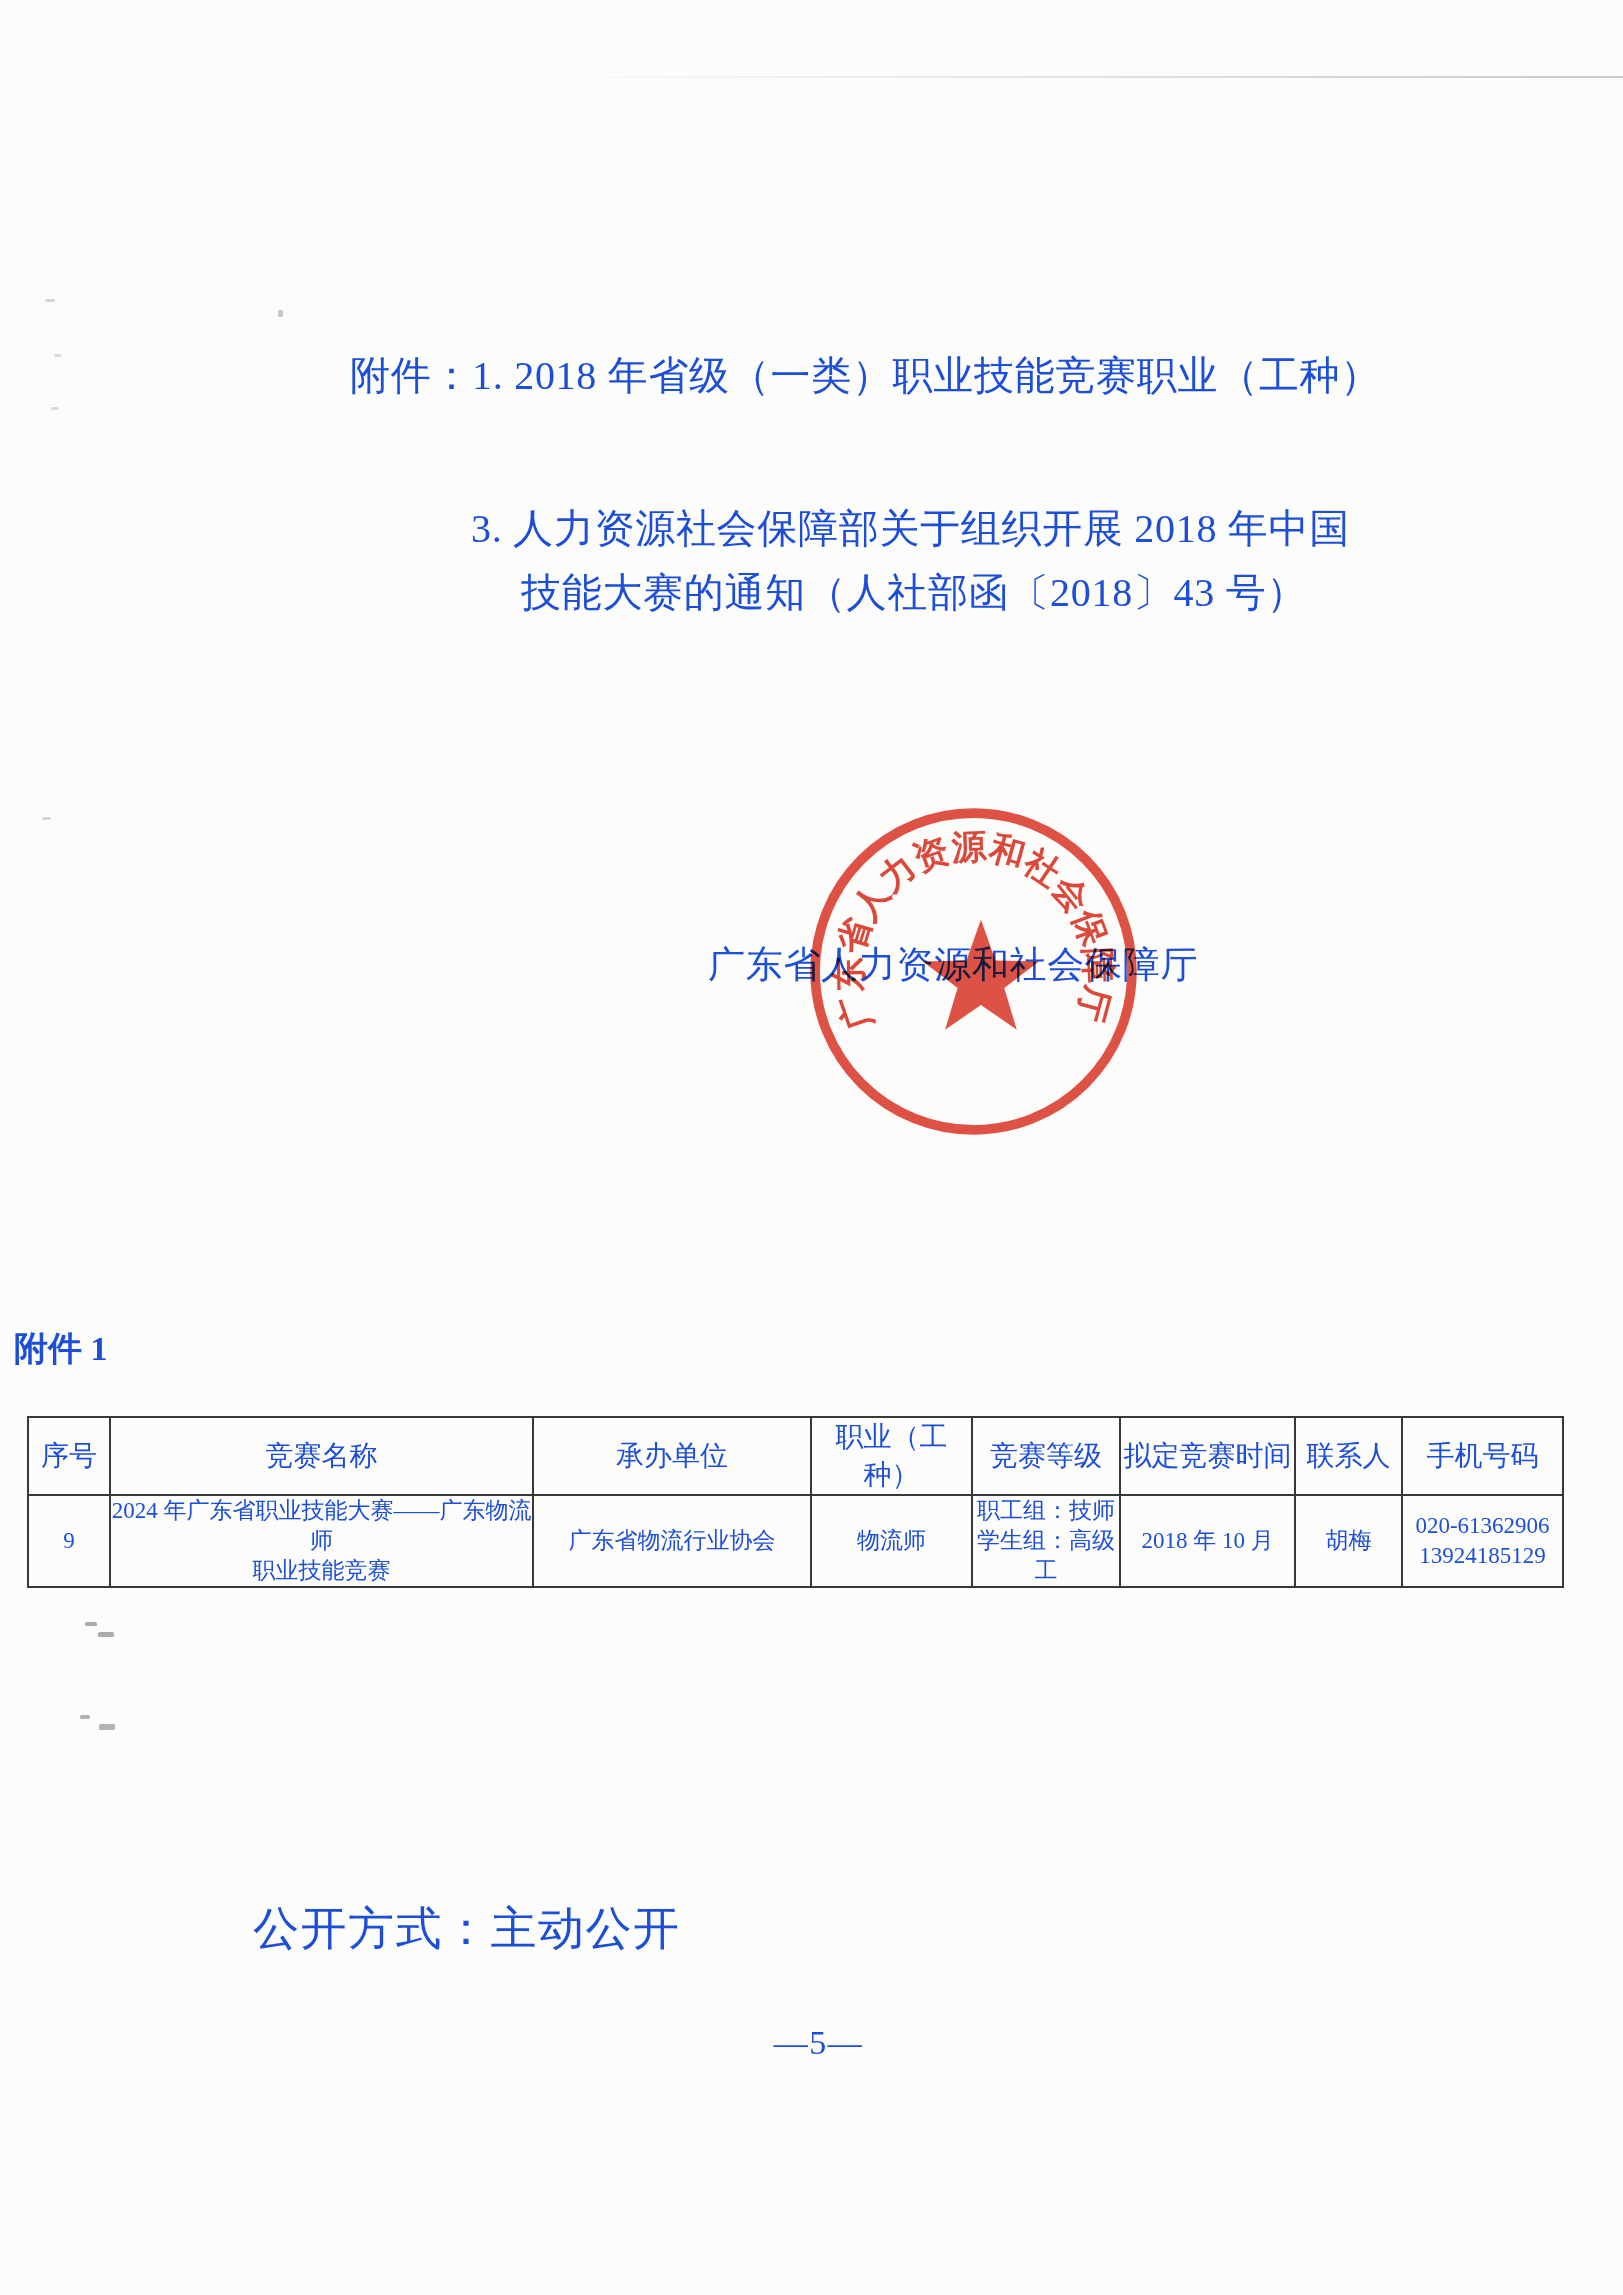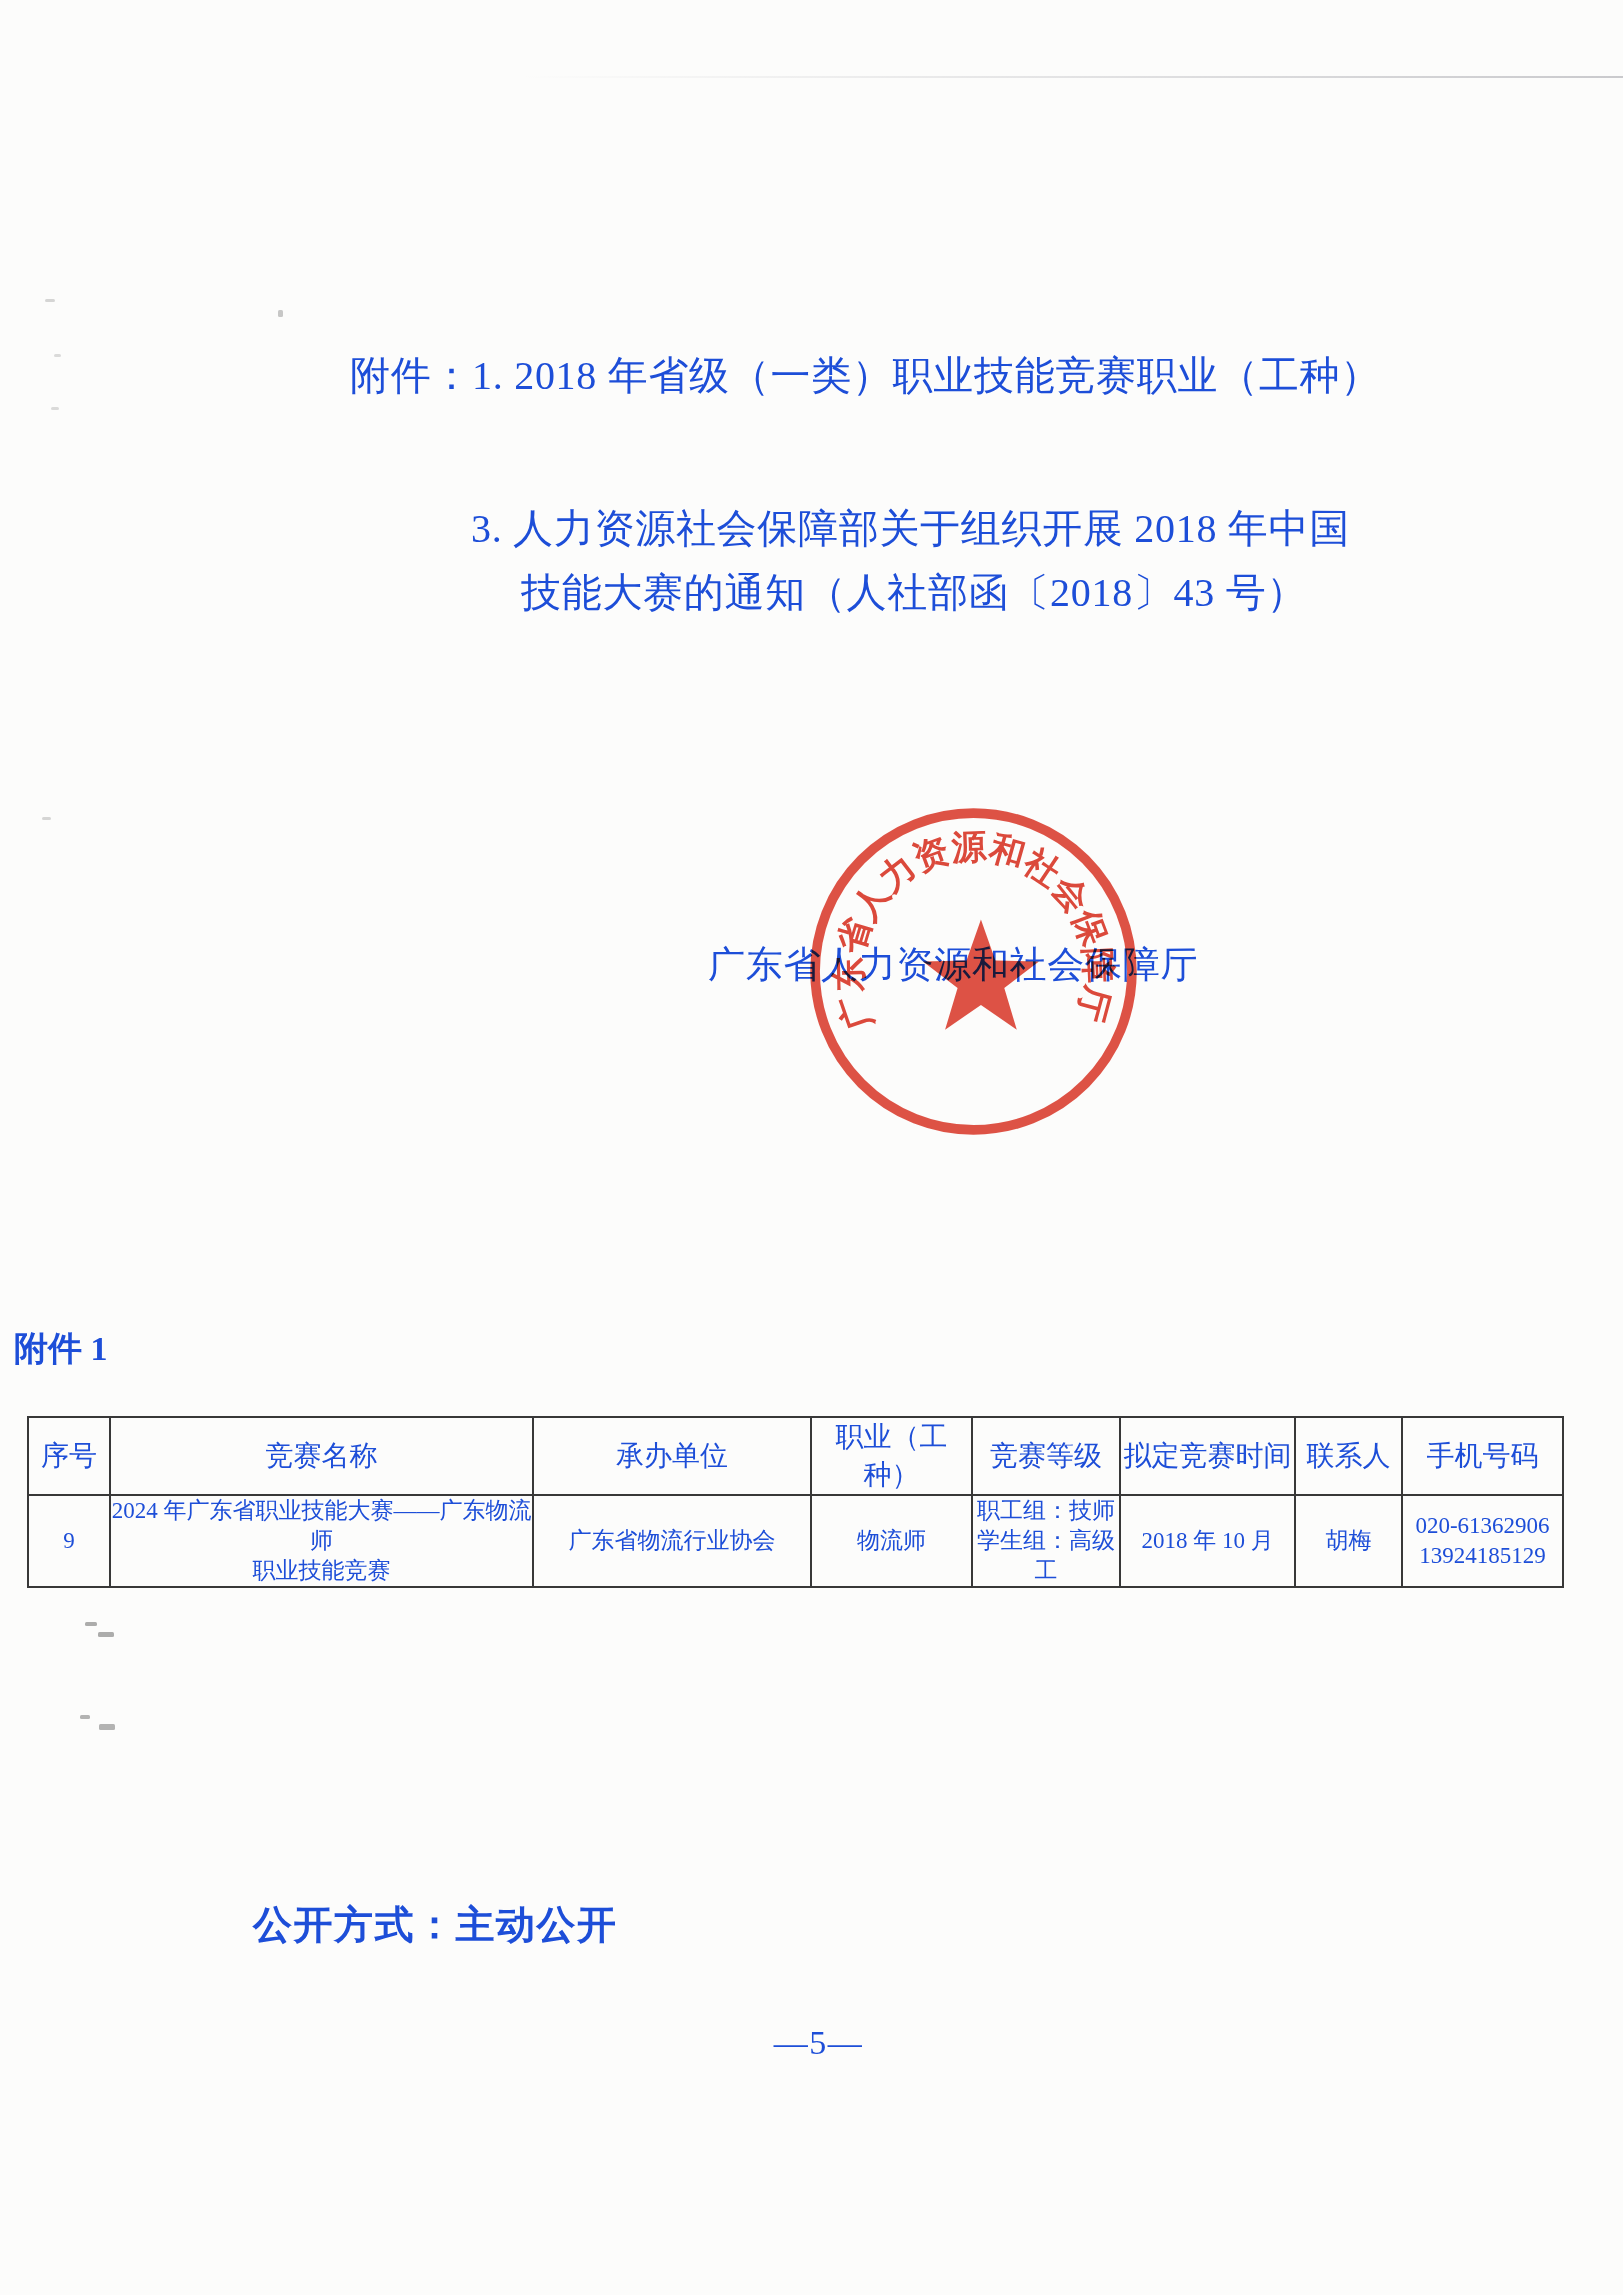--- a/index.html
+++ b/index.html
@@ -38,21 +38,21 @@
     padding:0;overflow:hidden;
   }
   table.comp th{font-size:28px;font-weight:400;height:64px;}
   table.comp td{font-size:23px;height:71px;line-height:1.3;}
   td.c-name{font-size:23px;}
   td.c-grade{font-size:22.3px;}
   td.c-occ,td.c-org,td.c-phone{font-size:24px;}
 
   
   .publish{font-family:"Liberation Sans","DejaVu Sans",sans-serif;
-           font-weight:700;font-size:39px;letter-spacing:1.5px;}
+           font-weight:400;font-size:46px;letter-spacing:1.5px;}
   .pageno{font-size:34px;letter-spacing:1.5px;}
 
   
   .speck{position:absolute;background:#9a9a9a;border-radius:1.5px;}
   .streak{position:absolute;left:521px;top:76px;width:1103px;height:2.2px;
           background:linear-gradient(90deg,rgba(150,150,155,0),rgba(140,140,148,.45));}
 </style>
 </head>
 <body>
 

